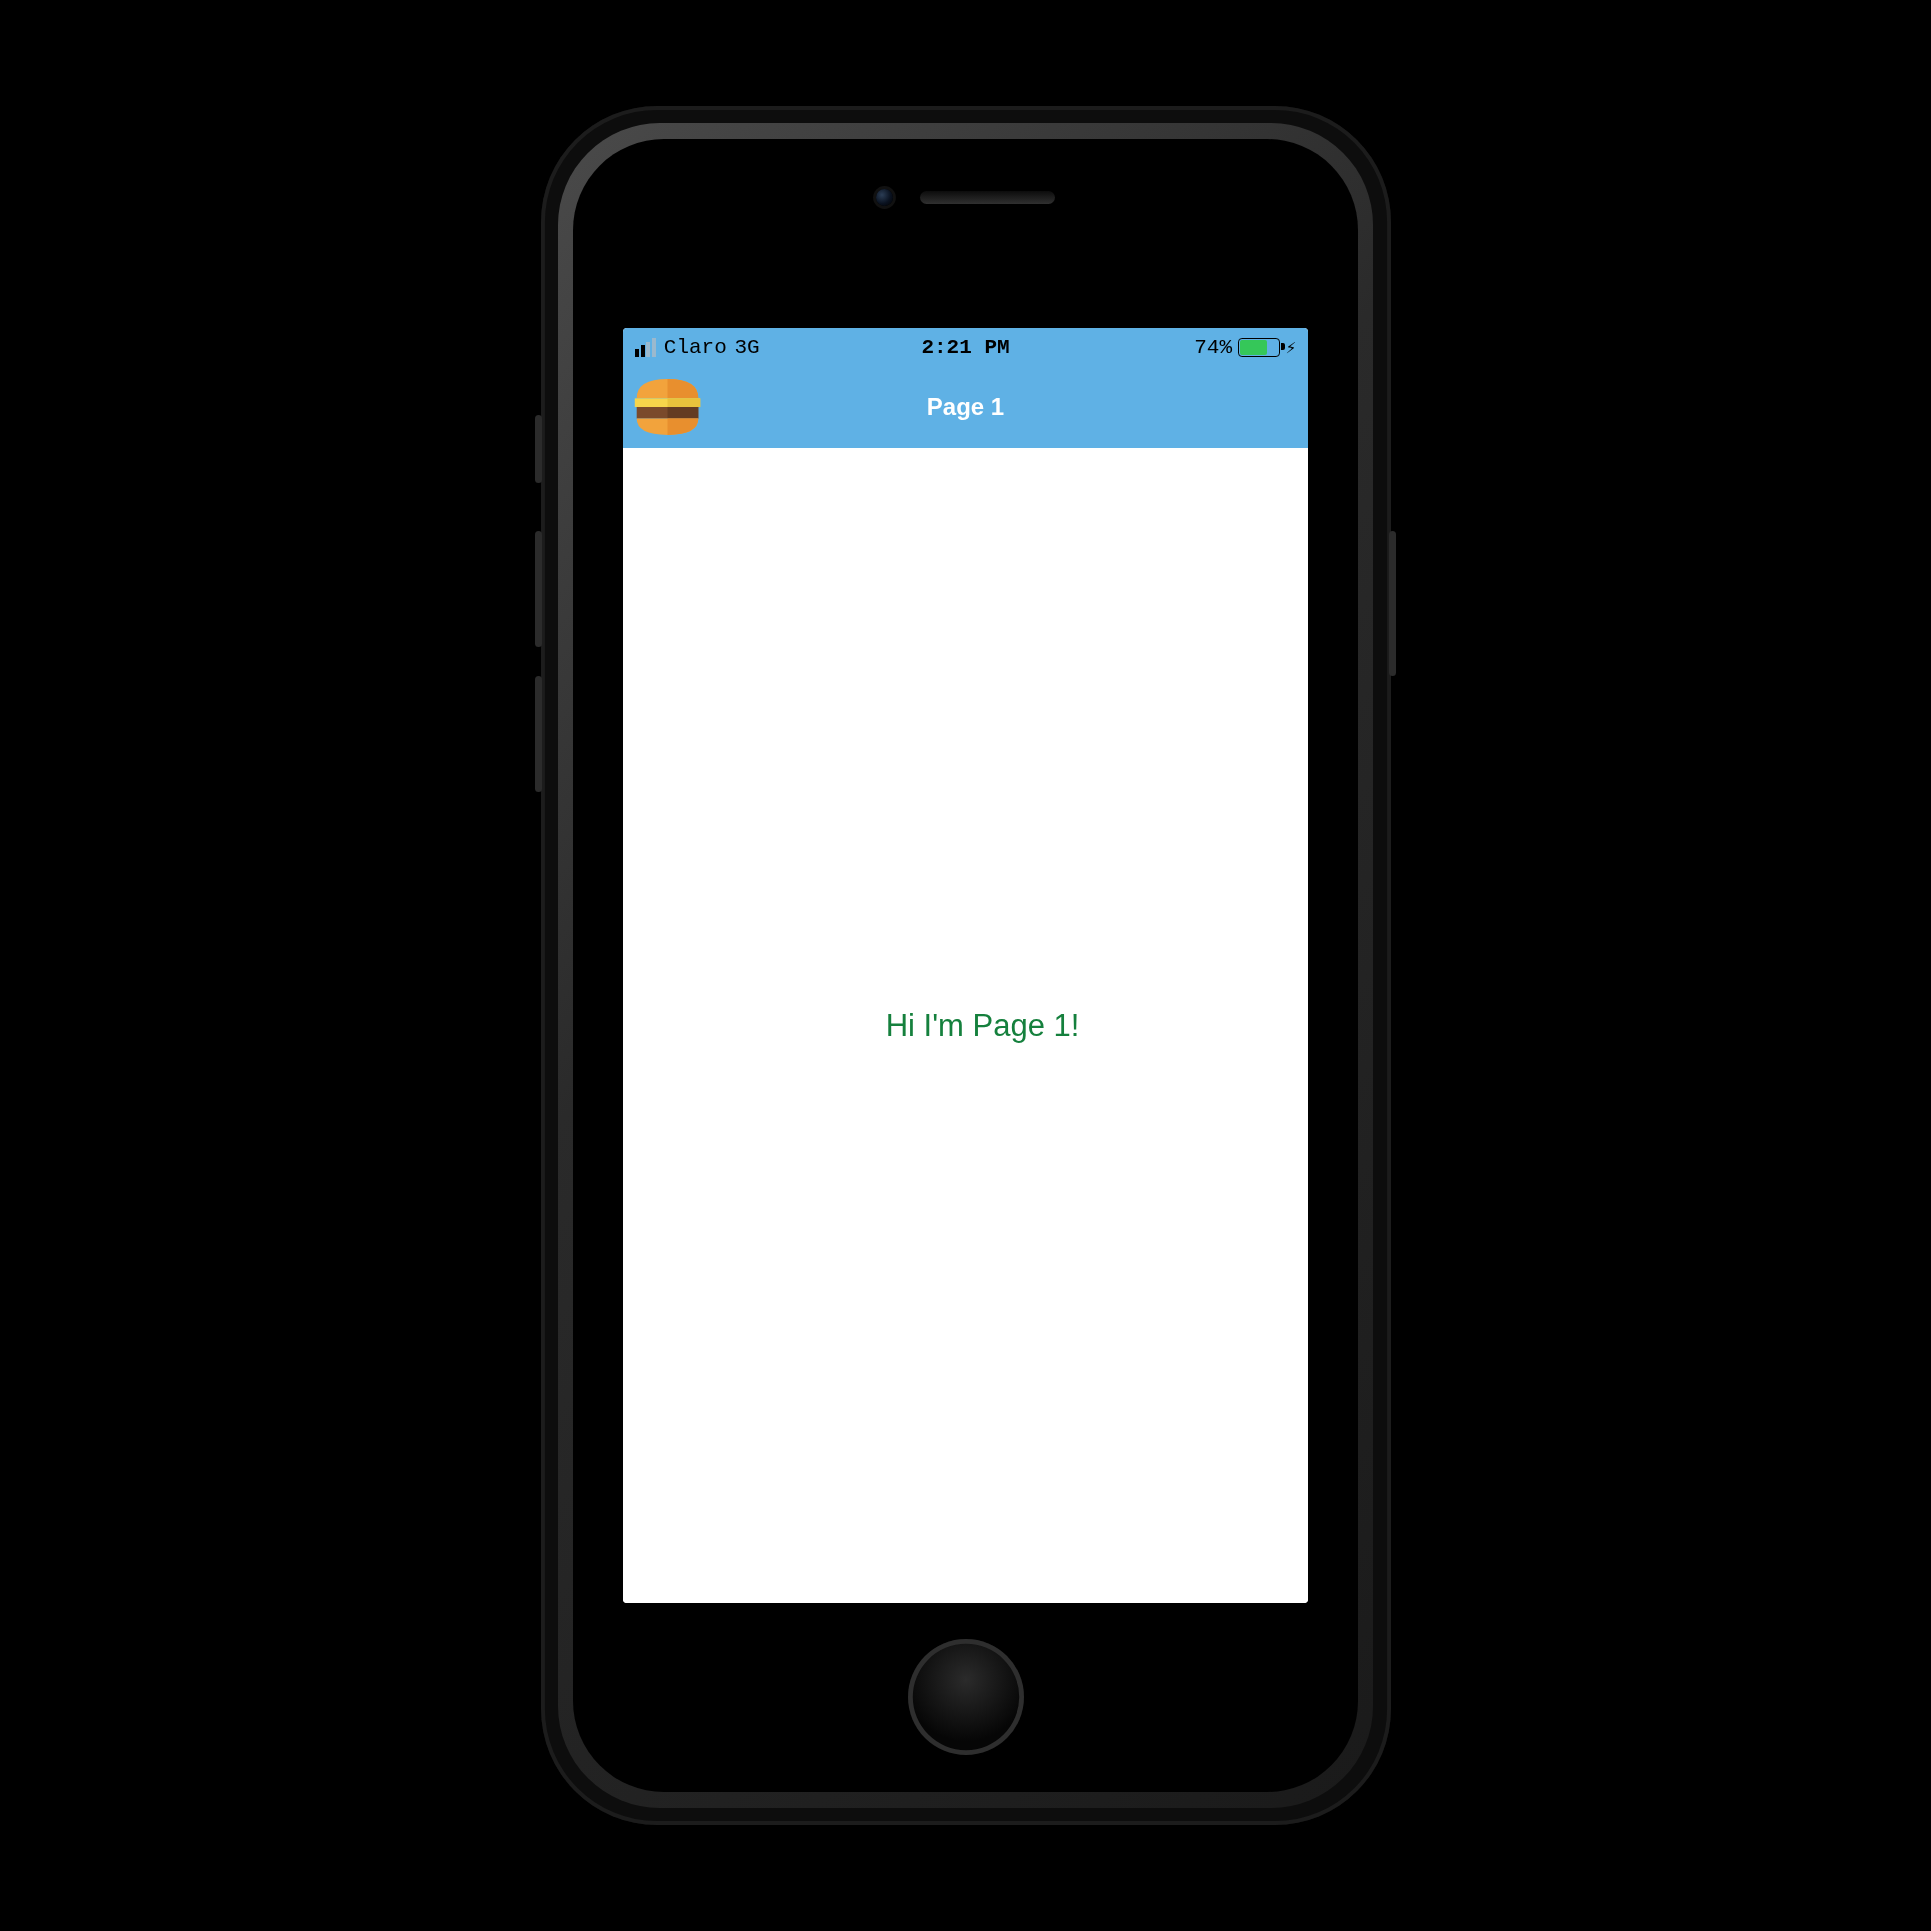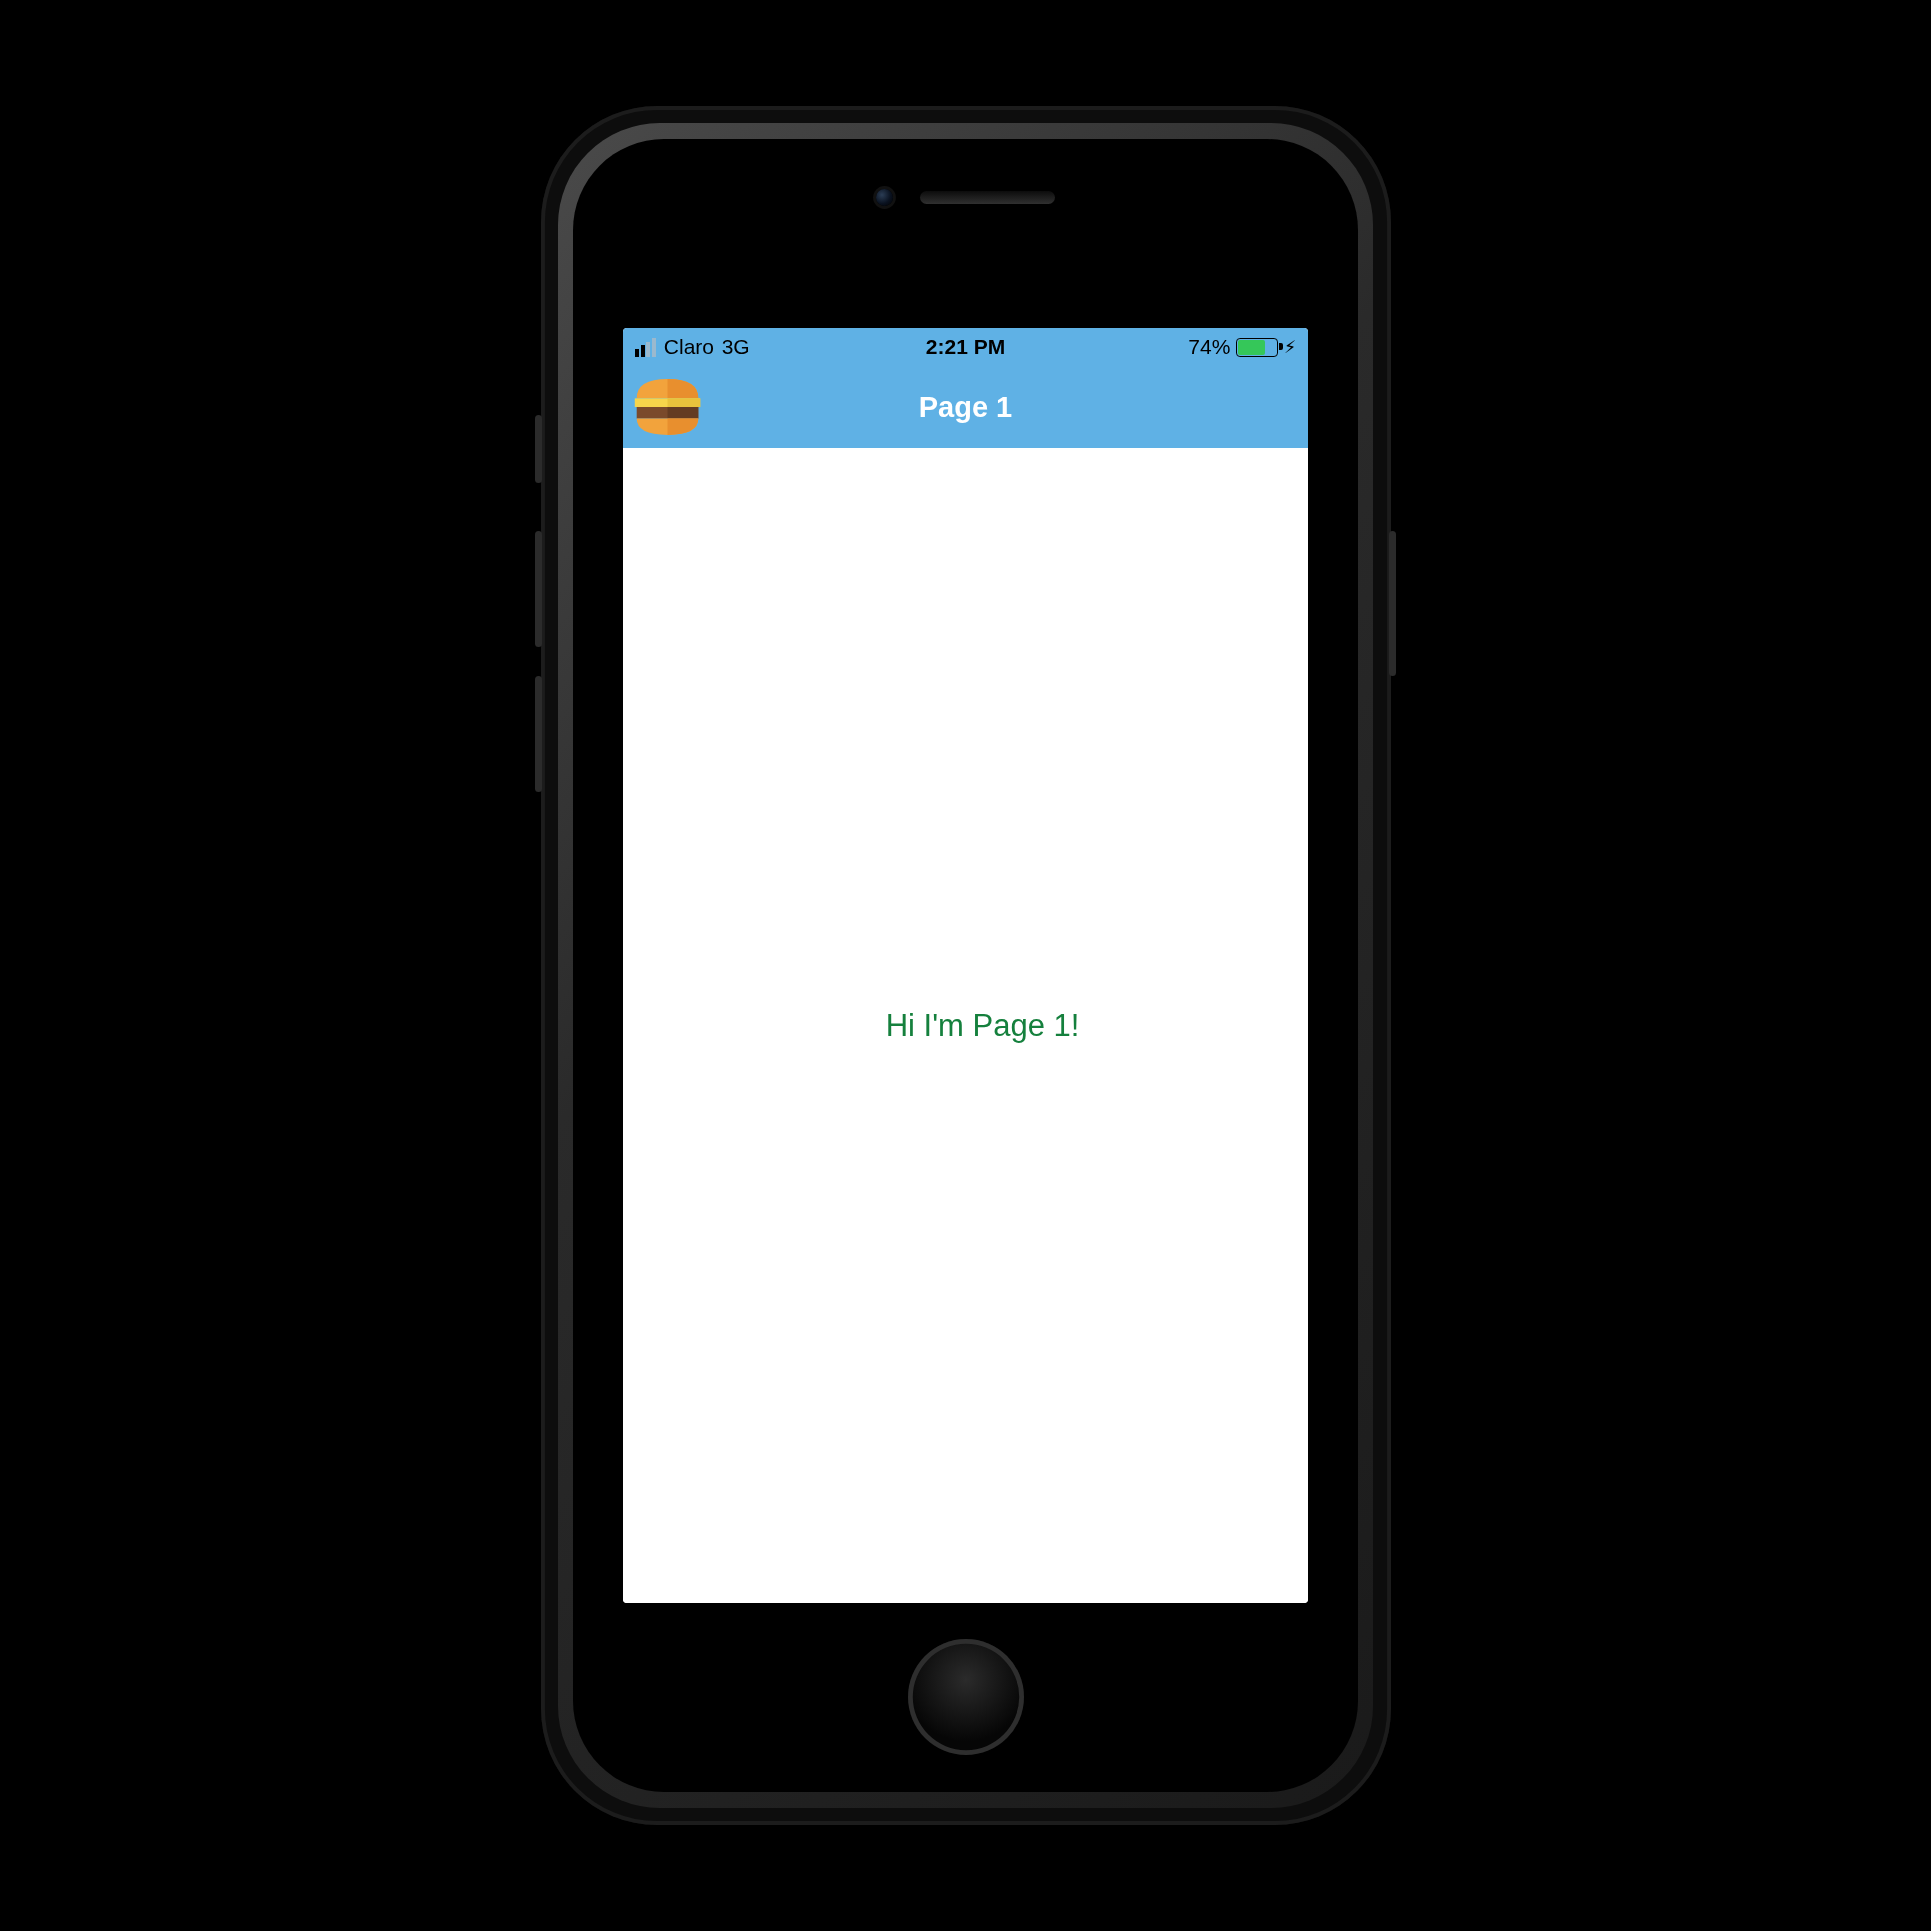--- a/index.html
+++ b/index.html
@@ -72,21 +72,21 @@
     .status-right { display:flex; align-items:center; gap:5.8px; }
     .battery { width:42px; height:19.3px; border:1.9px solid #000; border-radius:3.9px; position:relative; }
     .battery::after { content:""; position:absolute; right:-5.8px; top:3.9px; width:3.9px; height:7.7px; background:#000; border-radius:0 1.9px 1.9px 0; }
     .battery .fill { position:absolute; left:1px; top:1px; bottom:1px; width:66%; background:#35c759; border-radius:1.9px; }
     .bolt { font-size:17.4px; }
 
     
     .nav-bar { height:81px; background:#5fb1e5; display:flex; align-items:center;
       position:relative; }
     .nav-title { position:absolute; left:0; right:0; text-align:center;
-      color:#fff; font-size:29px; font-weight:700; }
+      color:#fff; font-size:24px; font-weight:700; }
     .burger-btn { position:absolute; left:5.8px; top:50%; transform:translateY(-50%);
       width:77px; height:68px; border:none; background:transparent; padding:0; cursor:pointer; }
 
     
     .content { flex:1; background:#fff; display:flex; align-items:center; justify-content:center; }
     .content-text { color:#15803d; font-size:31px; font-weight:400;margin-left:34px; }
   </style>
 </head>
 <body>
 
@@ -100,21 +100,21 @@
     <div class="phone-mid">
       <div class="phone-inner">
 
         <div class="sensor-bar">
           <span class="camera-dot"></span>
           <span class="speaker-slot"></span>
         </div>
 
         <div class="screen">
 
-          <div class="status-bar" style="position:relative;">
+          <div class="status-bar" style="position:relative;font-family:Liberation Mono, monospace;">
             <div class="status-left">
               <span class="sig-bars">
                 <i class="b1"></i>
                   <i class="b2"></i>
                   <i class="b3 off"></i>
                   <i class="b4 off"></i>
               </span>
               <span>Claro</span>
               <span>3G</span>
             </div>

